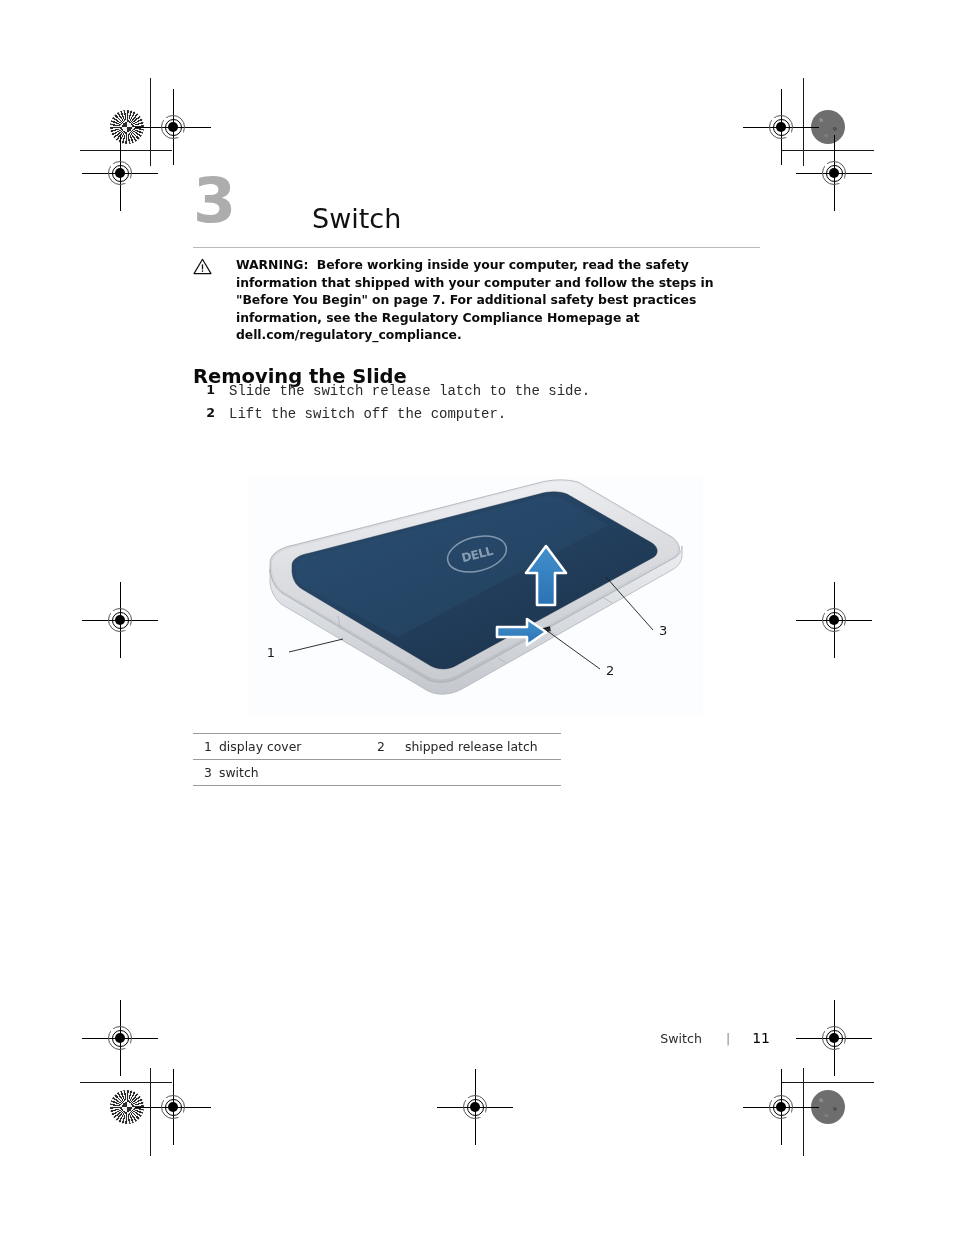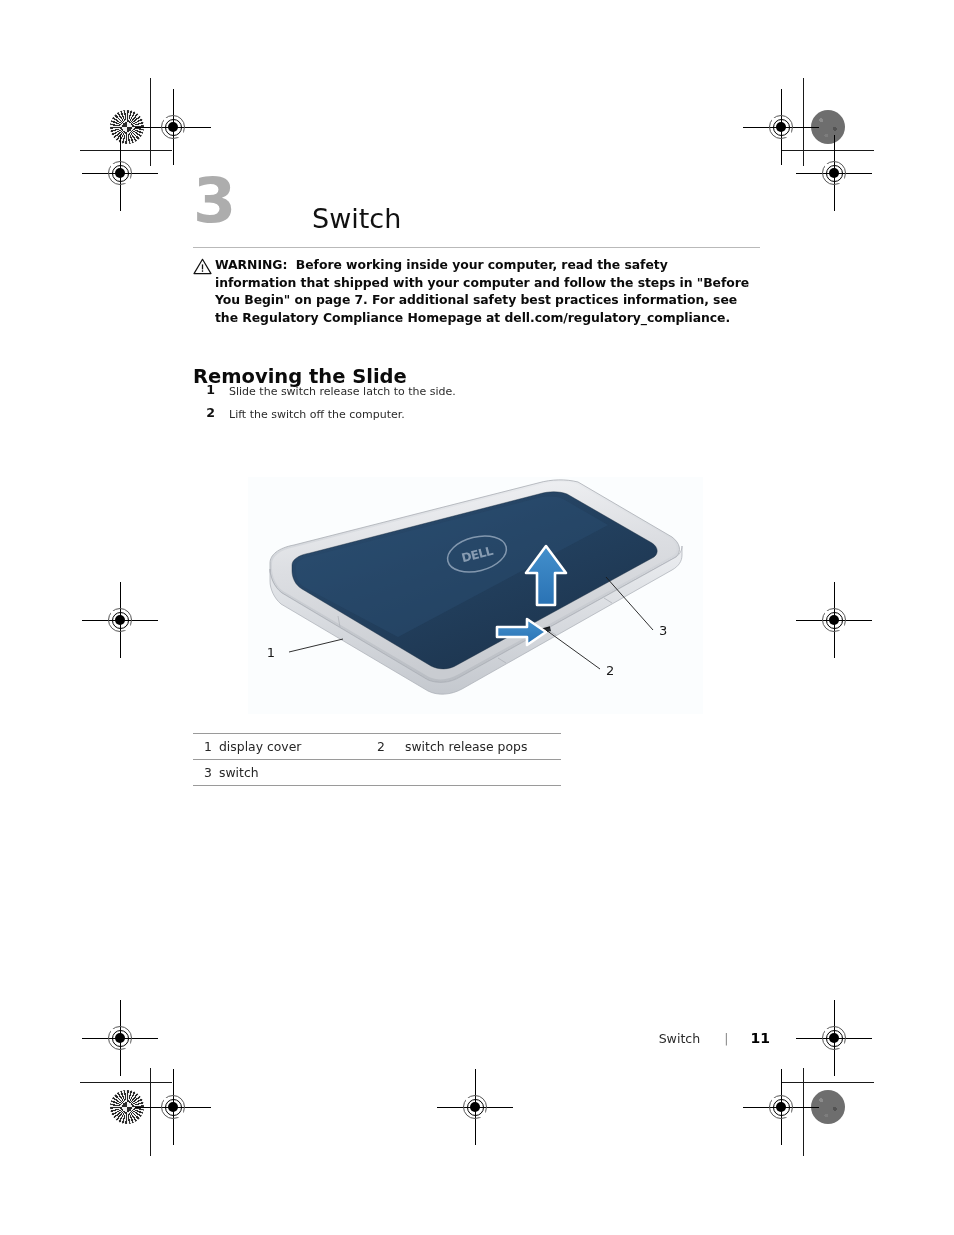--- a/index.html
+++ b/index.html
@@ -108,21 +108,21 @@
     background: #b9b9b9;
   }
 
   
   .warning {
     position: absolute;
     left: 0;
     top: 256px;
     width: 560px;
     display: flex;
-    gap: 3px;
+    gap: 24px;
   }
   .warn-icon { flex: 0 0 auto; padding-top: 2px; }
   .warn-text {
     font-size: 12.4px;
     font-weight: bold;
     line-height: 17.6px;
     color: #0b0b0b;
     letter-spacing: -0.05px;
   }
 
@@ -149,23 +149,24 @@
   }
   .step-num {
     width: 36px;
     text-align: right;
     padding-right: 14px;
     font-size: 12.6px;
     font-weight: bold;
     color: #111;
   }
   .step-text {
-    font-size: 11px;
+    font-size: 14px;
     color: #2b2b2b;
     line-height: 19px;
+    font-family: Liberation Mono, monospace;
   }
   .step-sub {
     margin-left: 36px;
     font-size: 12.8px;
     color: #2b2b2b;
     line-height: 19px;
     margin-top: 3px;
     margin-bottom: 6px;
   }
 
@@ -212,21 +213,21 @@
     width: 215px;
     display: flex;
     align-items: baseline;
     justify-content: flex-end;
     gap: 0;
     font-size: 12.6px;
     color: #2b2b2b;
   }
   .footer-chapter { }
   .footer-sep { color: #8a8a8a; margin: 0 22px 0 24px; }
-  .footer-page { font-weight: bold; font-size: 14px; color: #000; }
+  .footer-page { font-weight: normal; font-size: 14px; color: #000; }
 </style>
 </head>
 <body>
 
 <div class="reg-layer">
 
   <div class="reg-line reg-v" style="left:150px; top:78px; height:88px;"></div>
   <div class="reg-line reg-h" style="left:80px; top:150px; width:92px;"></div>
   <div class="star-target" style="left:110px; top:110px;"></div>
   <div class="crosshair" style="left:135px; top:89px;">
@@ -540,21 +541,21 @@
     </g>
   </svg>
 </div>
 
 <table class="legend">
   <tbody>
     <tr>
       <td class="cell-num">1</td>
       <td class="cell-label">display cover</td>
       <td class="cell-num2">2</td>
-      <td>switch release pops</td>
+      <td>shipped release latch</td>
     </tr>
     <tr>
       <td class="cell-num">3</td>
       <td class="cell-label">switch</td>
       <td class="cell-num2"></td>
       <td></td>
     </tr>
   </tbody>
 </table>
 

